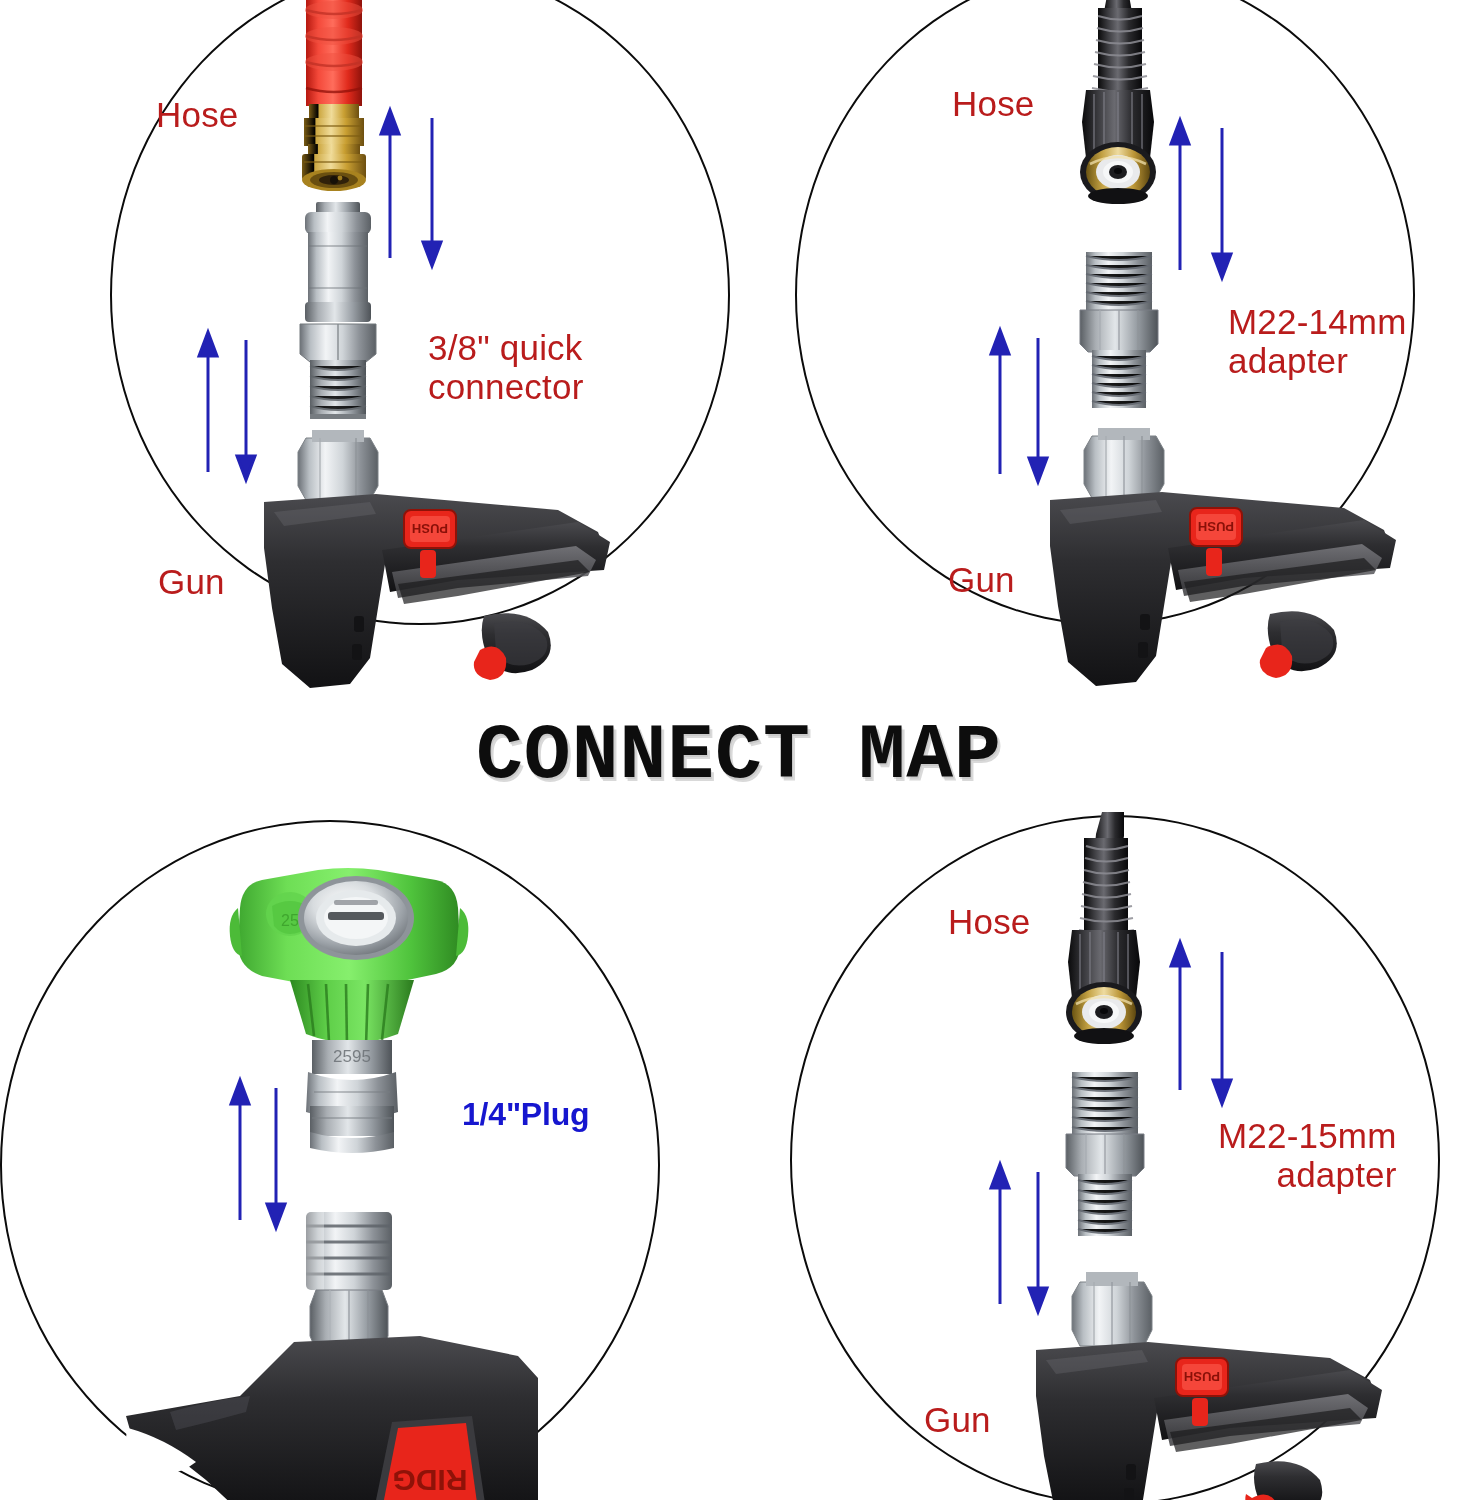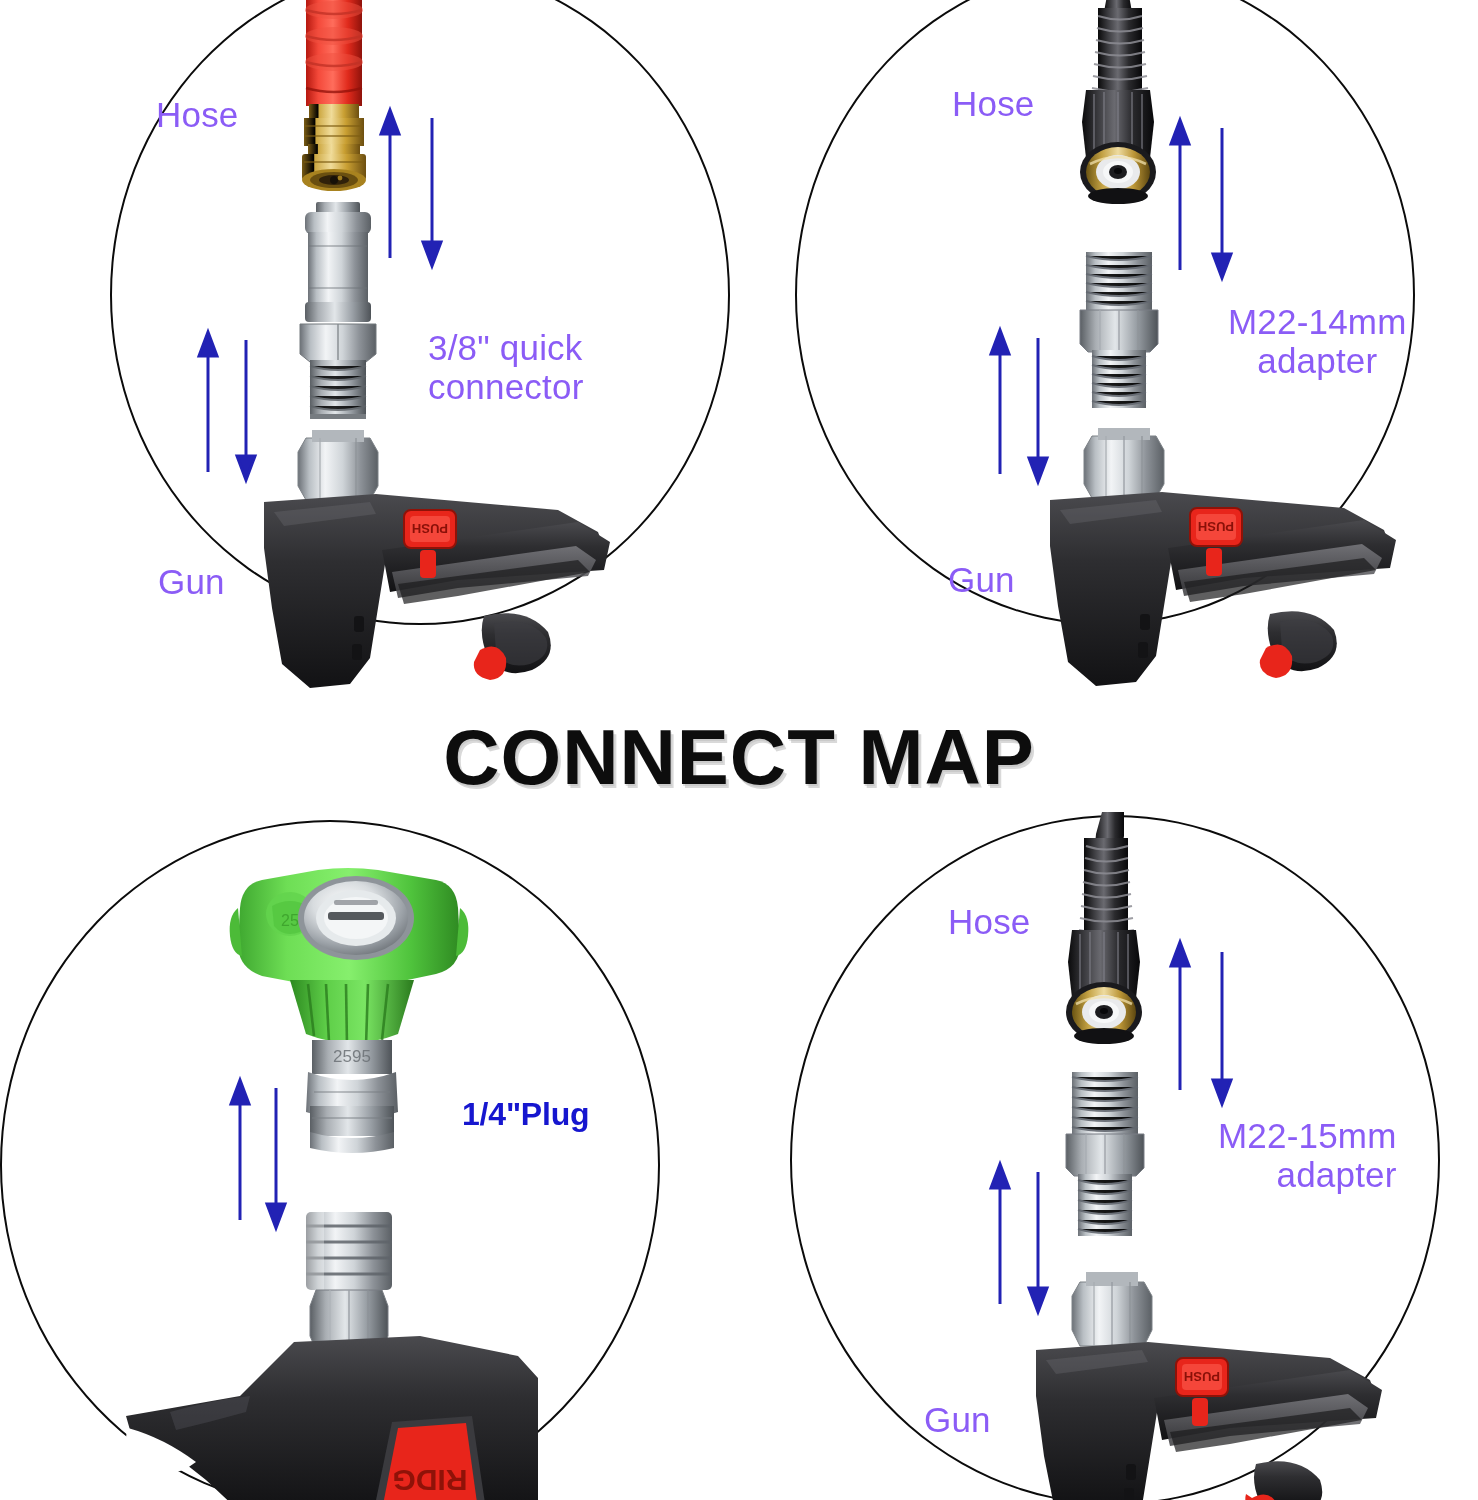--- a/index.html
+++ b/index.html
@@ -19,21 +19,21 @@
     position:absolute;
     border-radius:50%;
     border:2.5px solid #0b0b0b;
     box-sizing:border-box;
     background:transparent;
   }
 
   
   .lbl{
     position:absolute;
-    color:#8b5cf6;
+    color:#b91c1c;
     font-size:35px;
     line-height:1.12;
     white-space:pre-line;
     letter-spacing:0.2px;
   }
   .lbl.bold{
     font-weight:bold;
     color:#1616cf;
     font-size:32px;
     letter-spacing:-0.2px;
@@ -43,21 +43,21 @@
   #title{
     position:absolute;
     left:0;right:0;
     top:712px;
     text-align:center;
     font-size:78px;
     font-weight:bold;
     color:#0d0d0d;
     letter-spacing:1px;
     text-shadow:3px 4px 0 rgba(170,170,170,.45), 1px 2px 0 rgba(220,220,220,.8);
-    font-family:Liberation Sans, sans-serif;
+    font-family:Liberation Mono, monospace;
   }
 
   
   .arrowpair{position:absolute;}
   .arrowpair svg{display:block;overflow:visible;}
 
   
   .part{position:absolute;}
   .part svg{display:block;overflow:visible;}
 </style>
@@ -370,21 +370,21 @@
       <g stroke="#2222b4" stroke-width="3" fill="#2222b4">
         <line x1="12" y1="146" x2="12" y2="22"></line>
         <polygon points="12,2 3,26 21,26"></polygon>
         <line x1="50" y1="10" x2="50" y2="134"></line>
         <polygon points="50,154 41,130 59,130"></polygon>
       </g>
     </svg>
   </div>
 
   <div class="lbl" style="left:952px;top:84px;">Hose</div>
-  <div class="lbl" style="left:1228px;top:302px;text-align:center;">M22-14mm
+  <div class="lbl" style="left:1228px;top:302px;">M22-14mm
 adapter</div>
   <div class="lbl" style="left:948px;top:560px;">Gun</div>
 
   <div id="title">CONNECT MAP</div>
 
   <div class="part" style="left:228px;top:856px;text-align:center;">
     <svg width="246" height="300" viewBox="0 0 246 300">
       <defs>
         <linearGradient id="greeng" x1="0" y1="0" x2="1" y2="0">
           <stop offset="0" stop-color="#3fa830"></stop>

